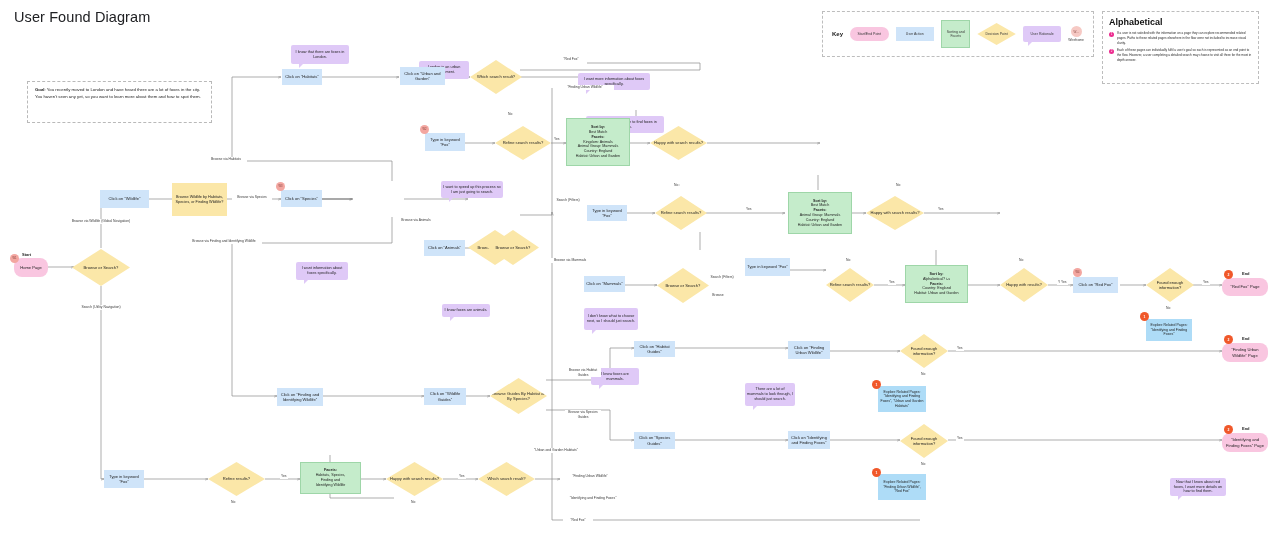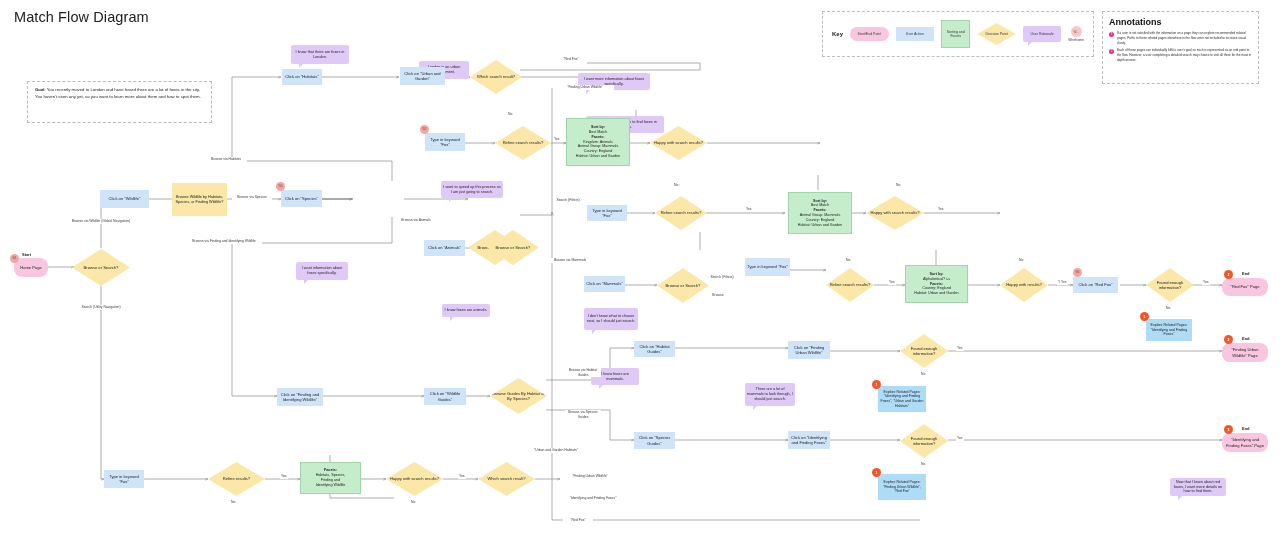--- a/index.html
+++ b/index.html
@@ -93,41 +93,41 @@
             text-align: center; background: #fff; padding: 0 1px; }
 
   svg.edges { position: absolute; left: 0; top: 0; width: 1280px; height: 540px;
               pointer-events: none; }
 </style>
 </head>
 <body>
 
 <div id="canvas">
 
-  <div class="page-title">Match Flow Diagram</div>
+  <div class="page-title">User Found Diagram</div>
 
   <div class="goal-box">
     <b>Goal</b><span>: You recently moved to London and have heard there are a lot of foxes in the city. You haven't seen any yet, so you want to learn more about them and how to spot them.</span>
   </div>
 
   <div class="key-panel">
     <div class="key-label">Key</div>
     <div class="k-shape k-start">Start/End Point</div>
     <div class="k-shape k-action">User Action</div>
     <div class="k-shape k-sort">Sorting and Facets</div>
     <div class="k-shape k-dec">Decision Point</div>
     <div class="k-shape k-rat">User Rationale</div>
     <div class="k-wf">
       <div class="k-wf-circle">W...</div>
       <div class="k-wf-txt">Wireframe</div>
     </div>
   </div>
 
   <div class="ann-panel">
-    <div class="ann-title">Annotations</div>
+    <div class="ann-title">Alphabetical</div>
     <div class="ann-row">
       <div class="ann-num">1</div>
       <div class="ann-txt">If a user is not satisfied with the information on a page they can explore recommended related pages. Paths to these related pages elsewhere in the flow were not included to increase visual clarity.</div>
     </div>
     <div class="ann-row">
       <div class="ann-num">2</div>
       <div class="ann-txt">Each of these pages can individually fulfil a user's goal so each is represented as an end point to the flow. However, a user completing a detailed search may choose to visit all three for the most in depth answer.</div>
     </div>
   </div>
 

